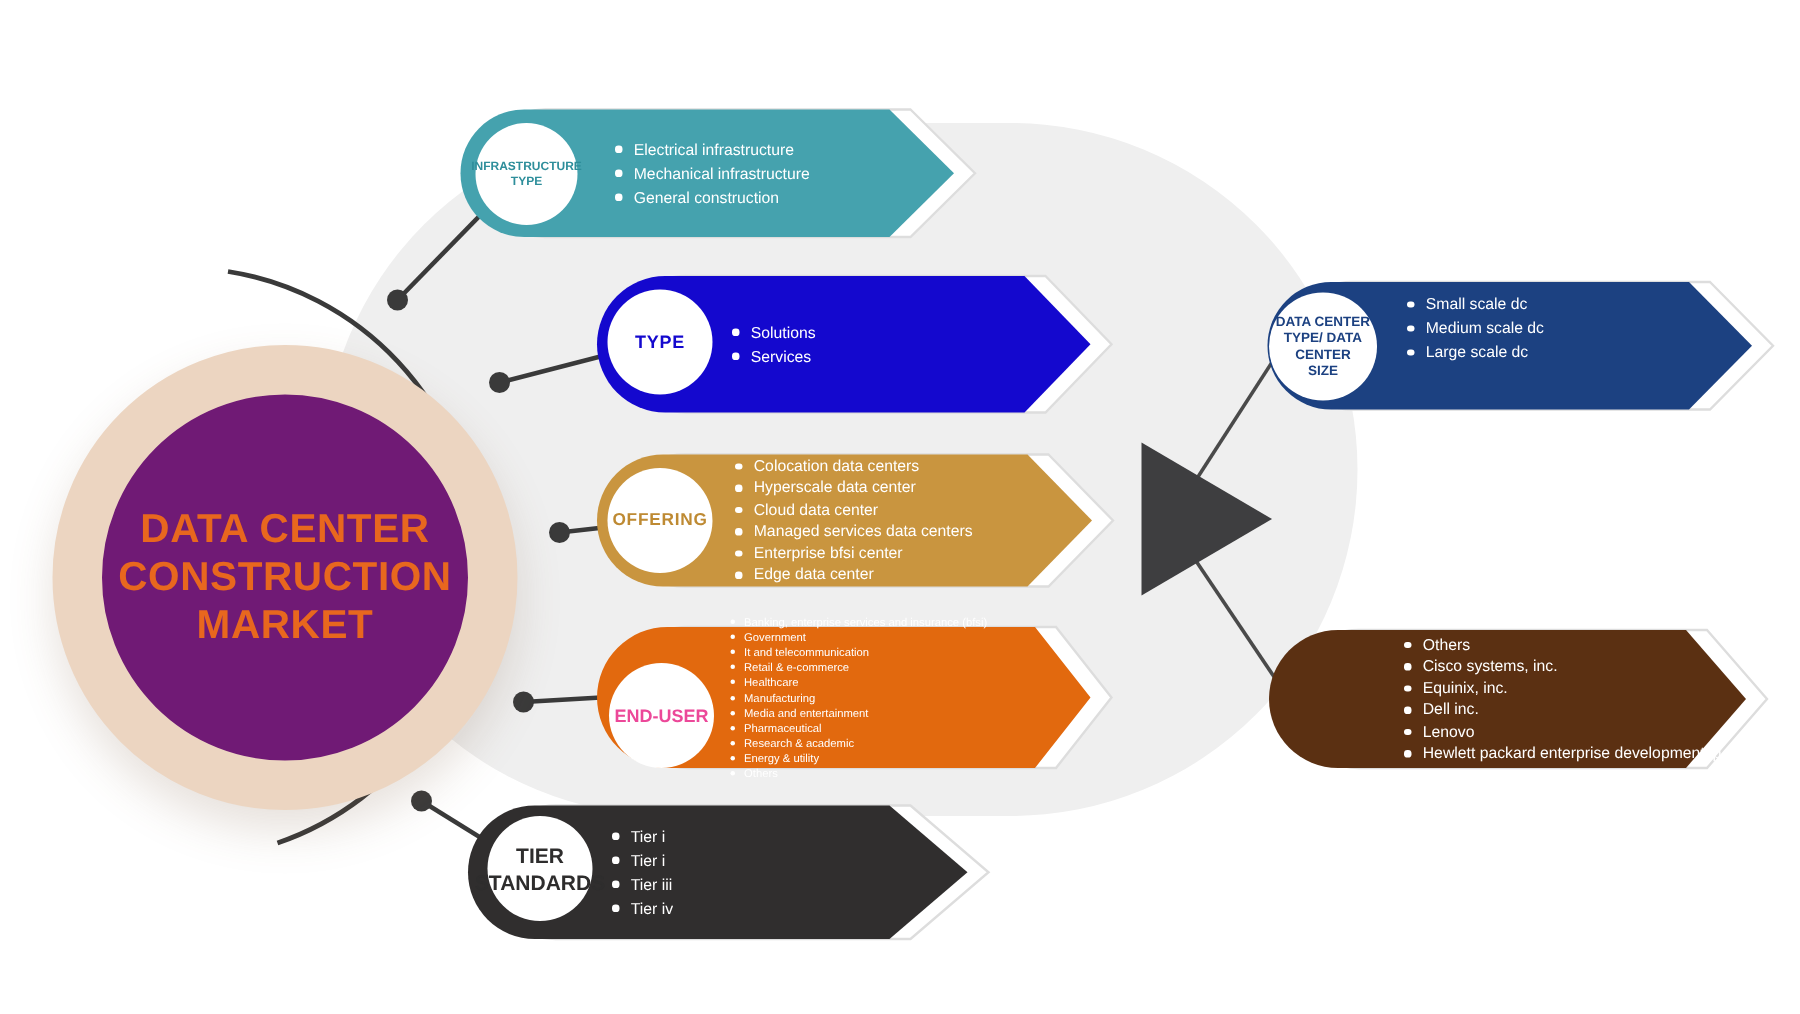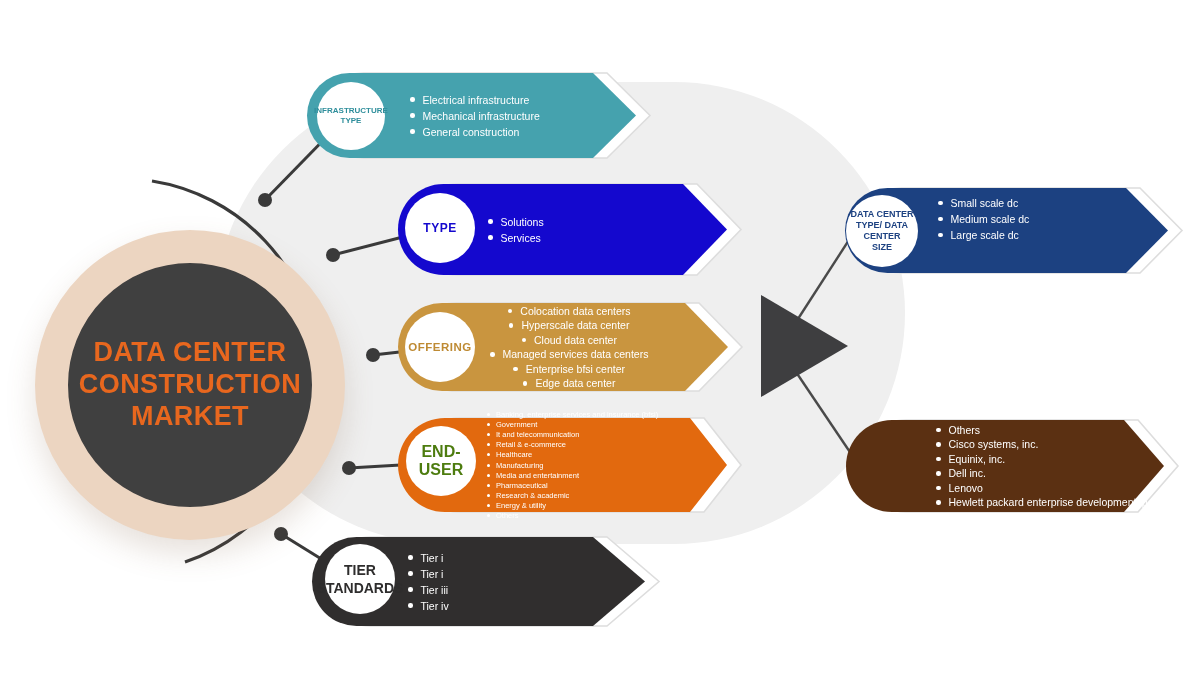--- a/index.html
+++ b/index.html
@@ -10,21 +10,21 @@
   
   .blob{
     position:absolute;left:215px;top:82px;width:690px;height:462px;
     background:#EFEFEF;border-radius:231px;
   }
   
   .wires{position:absolute;left:0;top:0;width:1200px;height:676px;pointer-events:none;}
   
   .hub{
     position:absolute;left:35px;top:230px;width:310px;height:310px;border-radius:50%;
-    box-sizing:border-box;border:33px solid #ECD5C1;background:#404040;
+    box-sizing:border-box;border:33px solid #ECD5C1;background:#701a75;
     box-shadow:0 14px 30px rgba(120,90,60,.18);
     display:flex;align-items:center;justify-content:center;
   }
   .hub-title{
     width:225px;text-align:center;color:#E8671E;font-weight:bold;
     font-size:27px;line-height:1.18;letter-spacing:.4px;
   }
   
   .banner{position:absolute;}
   .banner svg{position:absolute;left:0;top:0;overflow:visible;}
@@ -48,28 +48,28 @@
   .b-type    {left:398px;top:184px;width:349px;height:91px;}
   .b-offering{left:398px;top:303px;width:350px;height:88px;}
   .b-enduser {left:398px;top:418px;width:349px;height:94px;}
   .b-tier    {left:312px;top:537px;width:353px;height:89px;}
   .b-navy    {left:845px;top:188px;width:343px;height:62px;}
   .b-brown   {left:846px;top:420px;width:338px;height:92px;}
 
   .b-infra .circle{left:10px;top:9px;width:68px;height:68px;font-size:8px;color:#2E8E9B;line-height:1.25;}
   .b-type .circle{left:7px;top:9px;width:70px;height:70px;font-size:12px;color:#1408CE;letter-spacing:.5px;}
   .b-offering .circle{left:7px;top:9px;width:70px;height:70px;font-size:11.5px;color:#BE8A33;letter-spacing:.5px;}
-  .b-enduser .circle{left:8px;top:8px;width:70px;height:70px;font-size:16px;color:#4d7c0f;}
+  .b-enduser .circle{left:8px;top:24px;width:70px;height:70px;font-size:12px;color:#ec4899;}
   .b-tier .circle{left:13px;top:7px;width:70px;height:70px;font-size:14px;color:#2E2D2D;line-height:1.3;}
   .b-navy .circle{left:1px;top:7px;width:72px;height:72px;font-size:9px;color:#1C4181;line-height:1.2;}
   .b-brown .circle{left:2px;top:8px;width:72px;height:72px;font-size:11.5px;color:#5B3012;letter-spacing:.3px;}
 
   .b-infra ul{left:103px;font-size:10.5px;gap:4px;}
   .b-type ul{left:90px;font-size:10.5px;gap:4px;}
-  .b-offering ul{left:92px;font-size:10.5px;gap:2.5px;align-items:center;}
+  .b-offering ul{left:92px;font-size:10.5px;gap:2.5px;}
   .b-enduser ul{left:89px;font-size:7.5px;gap:1.2px;}
   .b-enduser li::before{width:3px;height:3px;margin-right:6px;}
   .b-tier ul{left:96px;font-size:10.5px;gap:4px;}
   .b-navy ul{left:93px;font-size:10.5px;gap:4px;}
   .b-brown ul{left:90px;font-size:10.5px;gap:2.5px;}
 </style>
 </head>
 <body>
 
 <div class="canvas">

